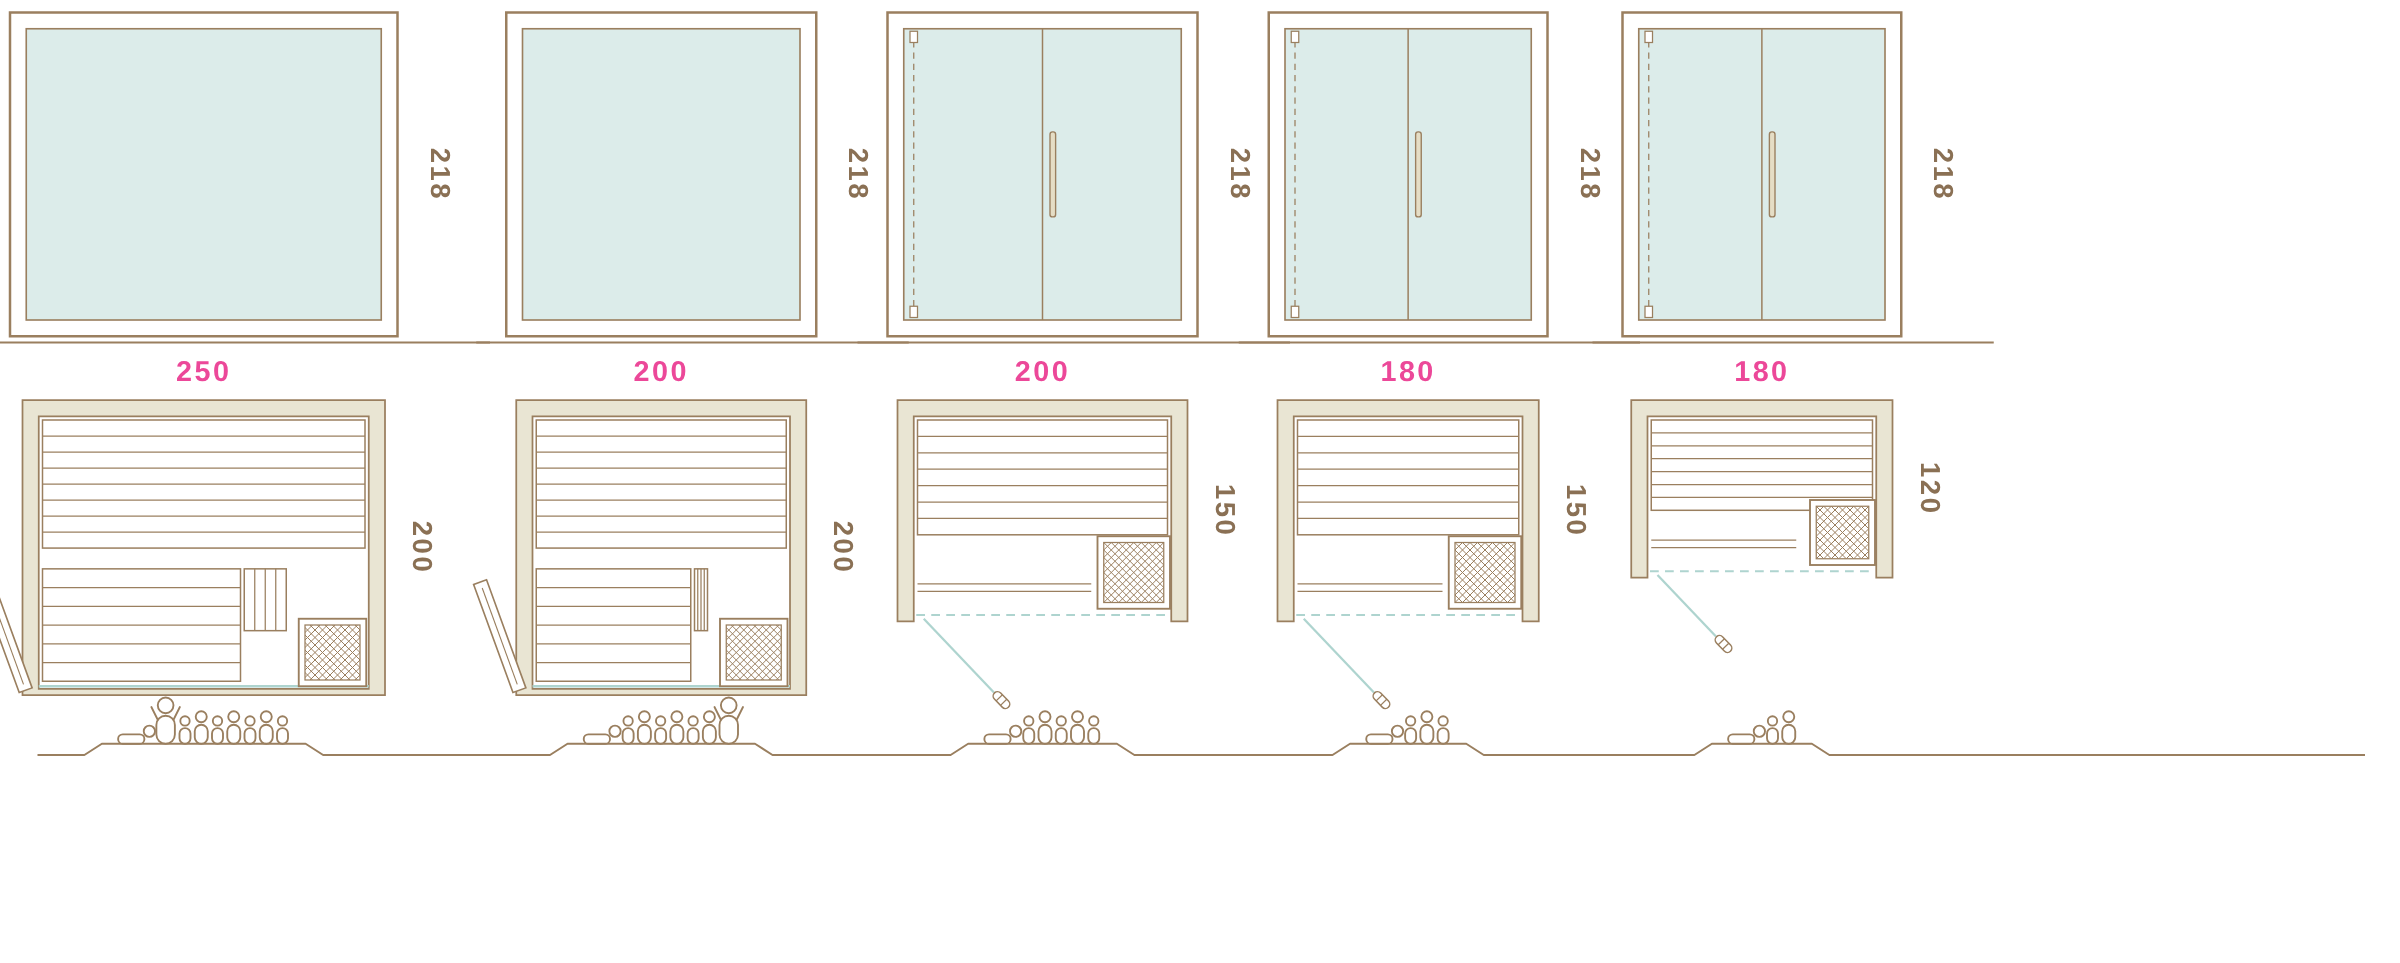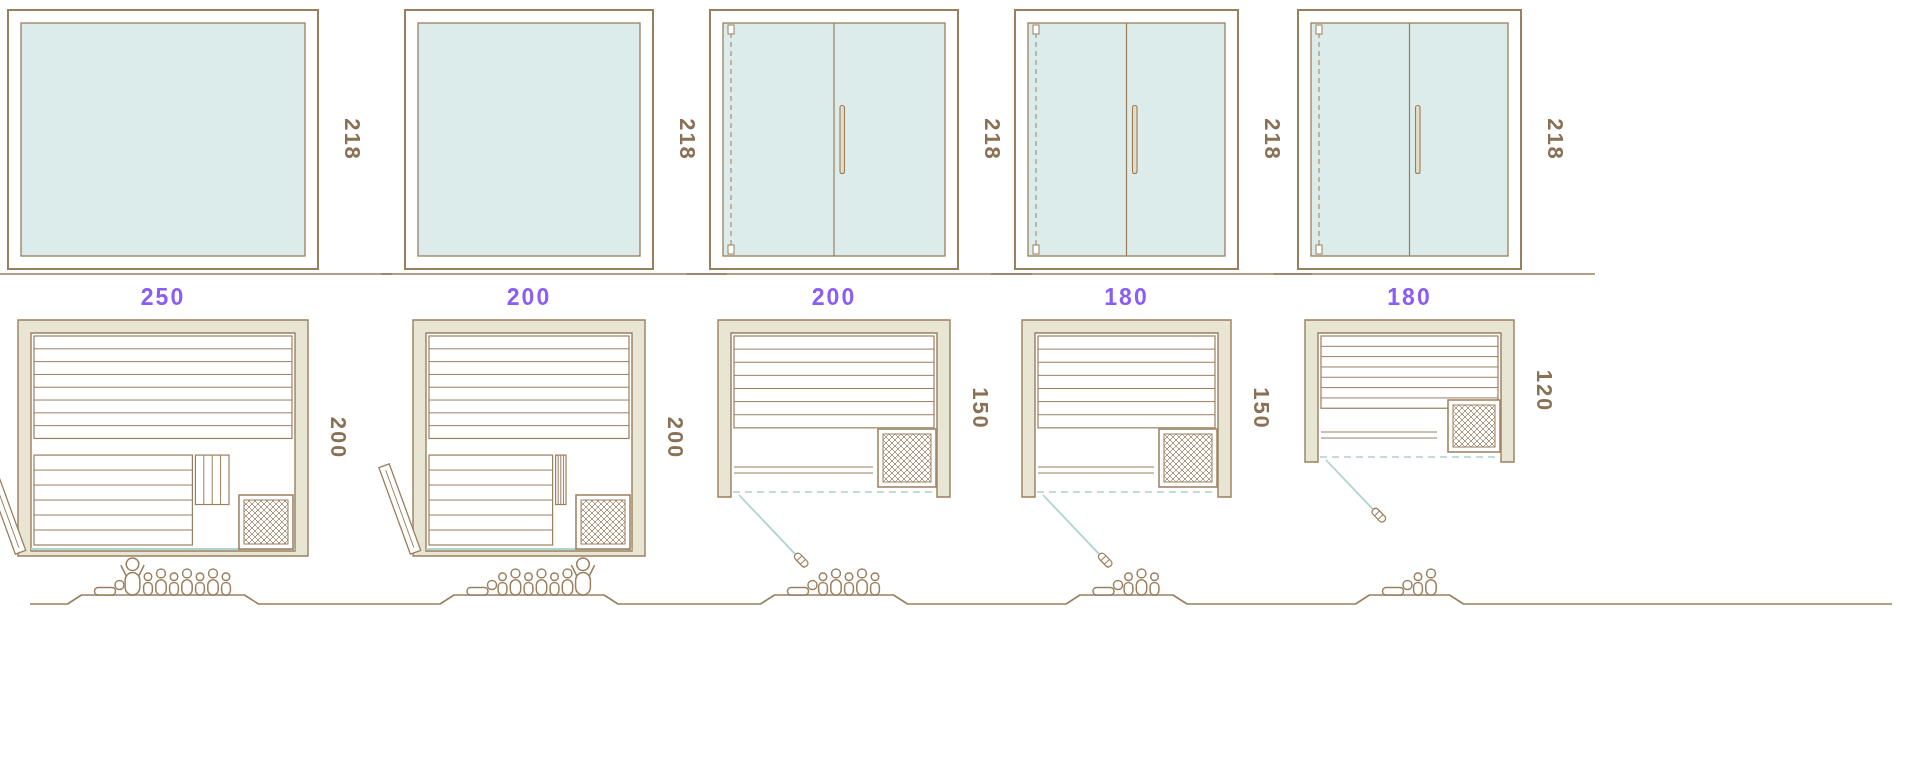--- a/index.html
+++ b/index.html
@@ -2,21 +2,21 @@
 <html><head>
 <meta charset="utf-8">
 <style>
   html,body{margin:0;padding:0;background:#ffffff;}
   #canvas{
     position:relative;width:1920px;height:770px;background:#ffffff;overflow:hidden;
     font-family:"Liberation Sans",sans-serif;
   }
   .dim-label{
     position:absolute;text-align:center;font-size:23px;font-weight:bold;
-    letter-spacing:2px;color:#8b5cf6;
+    letter-spacing:2px;color:#ec4899;
   }
   #canvas svg{position:absolute;overflow:visible;}
   #canvas svg text{
     font-family:"Liberation Sans",sans-serif;font-size:22px;font-weight:bold;letter-spacing:2px;
   }
 </style>
 </head>
 <body>
 
 <div id="canvas">

